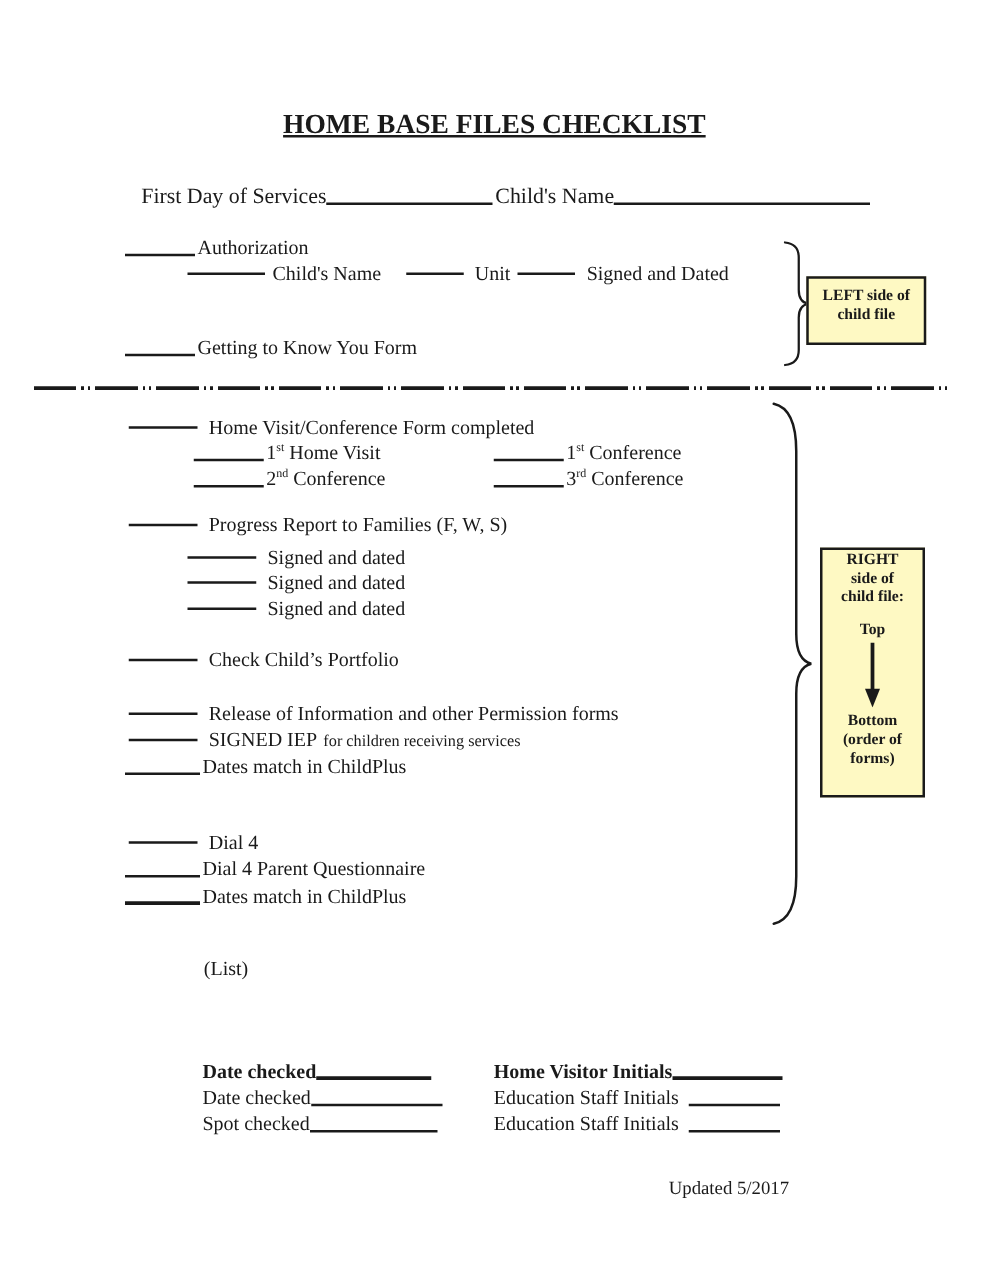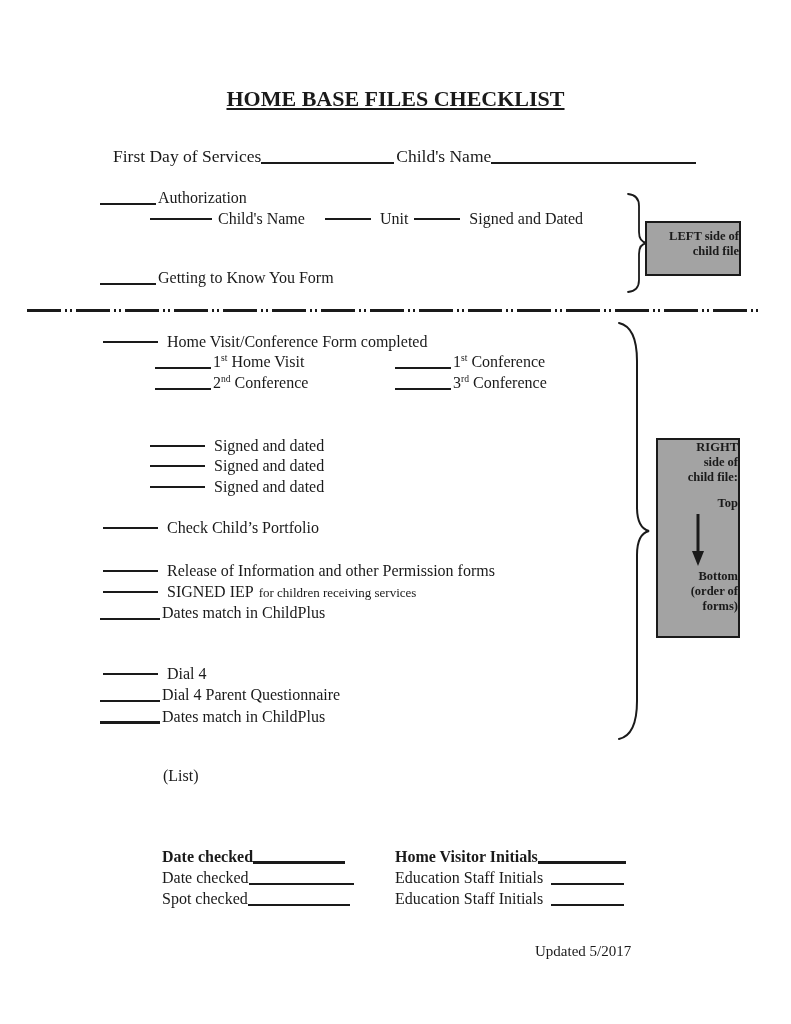--- a/index.html
+++ b/index.html
@@ -20,22 +20,22 @@
   .small-note { font-size:13px; margin-left:5px; }
   .divider {
     position:absolute; top:309px; left:27px; width:733px; height:3px;
     background-image:repeating-linear-gradient(90deg,
       #1a1a1a 0 34px, transparent 34px 38px,
       #1a1a1a 38px 40px, transparent 40px 43px,
       #1a1a1a 43px 45px, transparent 45px 49px);
   }
   .cell { display:inline-block; width:240px; }
   .side-box {
-    position:absolute; border:2px solid #1a1a1a; background:#a3a3a3;
-    font-weight:bold; font-size:12.5px; line-height:15px; text-align:right;
+    position:absolute; border:2px solid #1a1a1a; background:#fef9c3;
+    font-weight:bold; font-size:12.5px; line-height:15px; text-align:center;
   }
   .box-left { left:645px; top:221px; width:92px; height:45px; padding-top:6px; }
   .box-right { left:656px; top:438px; width:80px; height:196px; padding-top:0; }
   .box-gap { height:11px; }
   .brace { position:absolute; }
   .arrow-wrap { margin:3px auto 3px auto; width:14px; height:52px; }
   .signoff-left { display:inline-block; width:233px; }
   .signoff-bold { font-weight:bold; }
   .signoff-bold .blank { border-bottom-width:3px; }
   .ml8 { margin-left:8px; }
@@ -88,20 +88,23 @@
   </div>
 
   <div class="row" style="top:370px; left:155px;">
     <span class="cell">
       <span class="blank us" style="width:56px"></span><span class="lbl"><span>2</span><sup class="ord">nd</sup>&nbsp;<span>Conference</span></span>
     </span><span class="cell">
       <span class="blank us" style="width:56px"></span><span class="lbl"><span>3</span><sup class="ord">rd</sup>&nbsp;<span>Conference</span></span>
     </span>
   </div>
 
+  <div class="row" style="top:407px; left:103px;">
+    <span class="blank dash" style="width:55px"></span><span class="lbl">Progress Report to Families (F, W, S)</span>
+  </div>
 
   <div class="row" style="top:433px; left:150px;">
     <span class="blank dash" style="width:55px"></span><span class="lbl">Signed and dated</span>
   </div>
   <div class="row" style="top:453px; left:150px;">
     <span class="blank dash" style="width:55px"></span><span class="lbl">Signed and dated</span>
   </div>
   <div class="row" style="top:474px; left:150px;">
     <span class="blank dash" style="width:55px"></span><span class="lbl">Signed and dated</span>
   </div>

